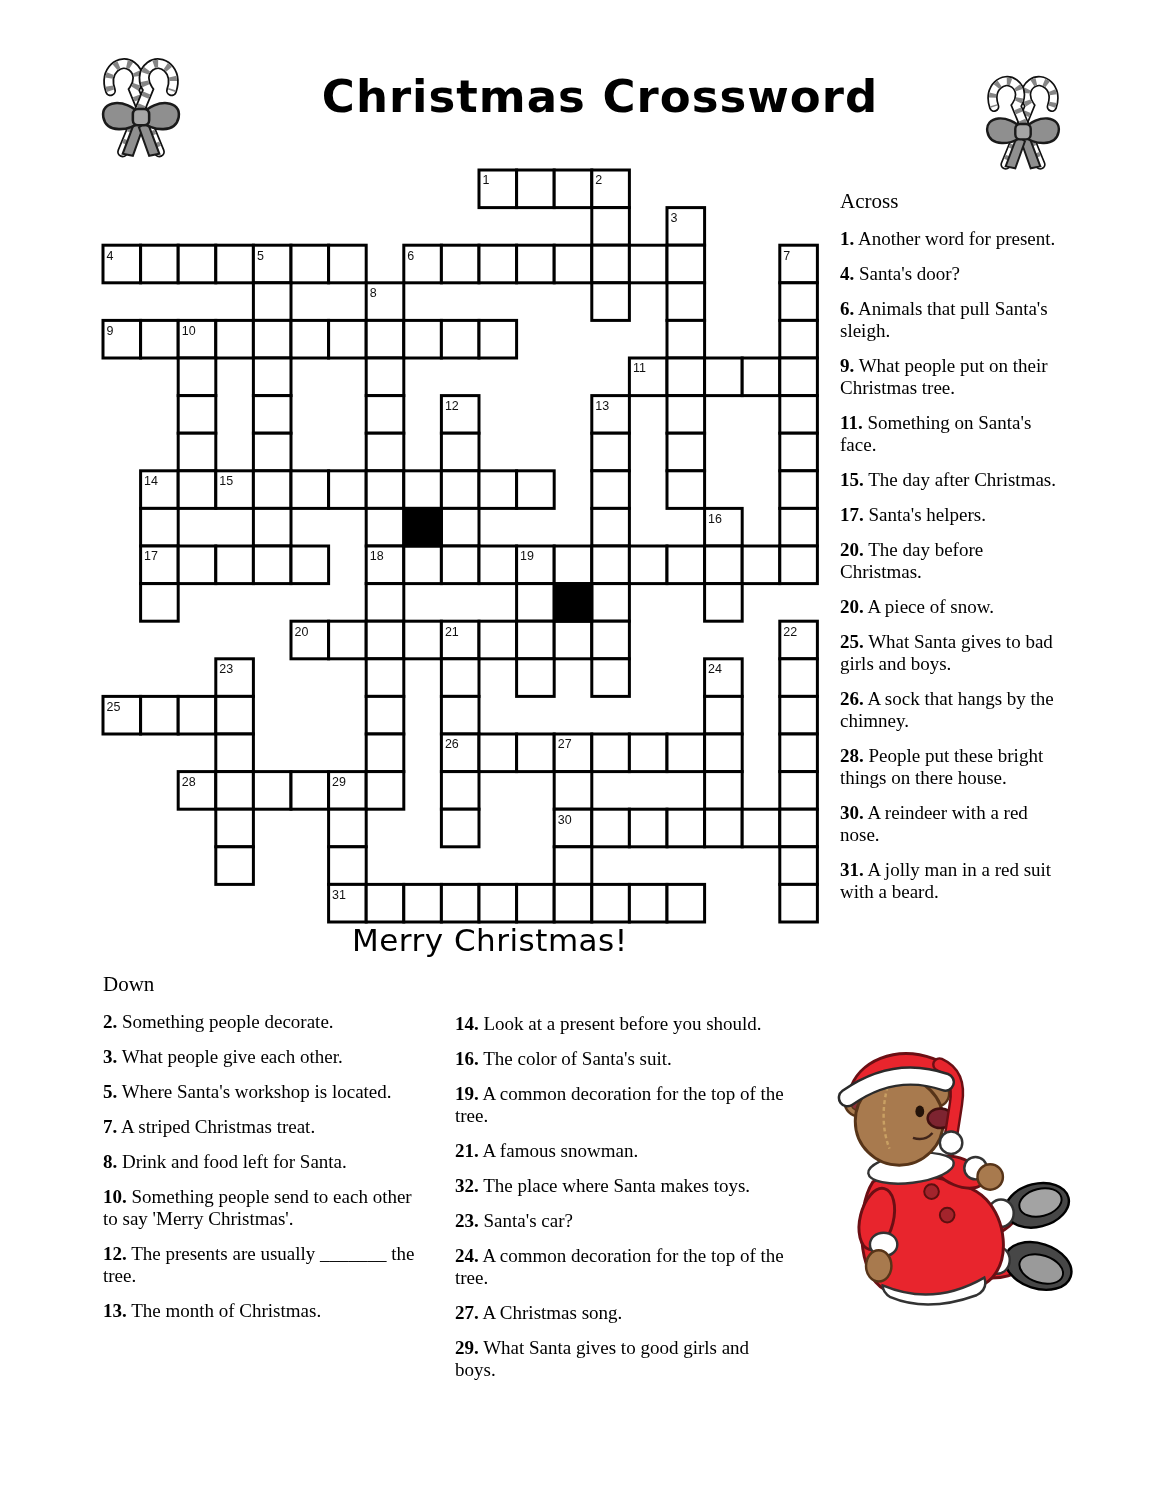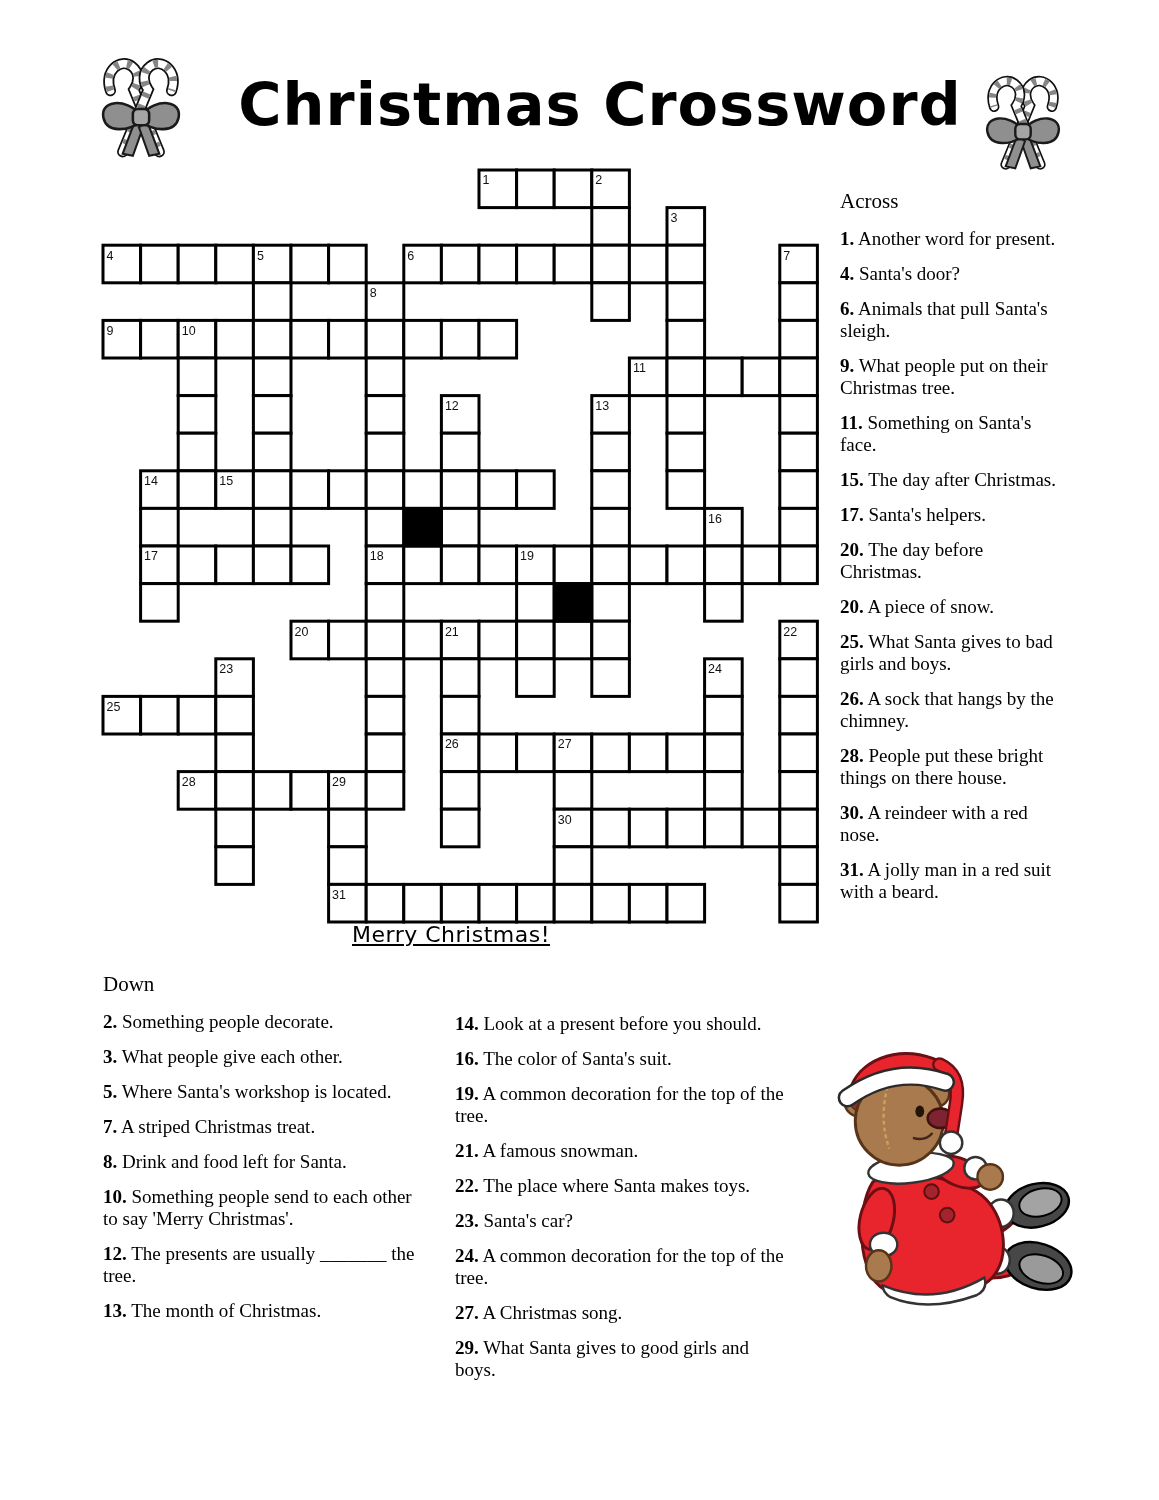--- a/index.html
+++ b/index.html
@@ -5,27 +5,27 @@
   html,body{margin:0;padding:0}
   body{
     width:1159px;height:1500px;position:relative;background:#ffffff;
     font-family:"Liberation Serif",serif;color:#000;overflow:hidden;
   }
   .deco{position:absolute}
   #deco-left{left:90px;top:54px;width:102px;height:110px}
   #deco-right{left:974px;top:72px;width:98px;height:104px;transform:scaleX(-1)}
   .title{
     position:absolute;left:230px;top:70px;width:740px;text-align:center;
-    font-family:"DejaVu Sans",sans-serif;font-weight:800;font-size:59px;
+    font-family:"DejaVu Sans",sans-serif;font-weight:800;font-size:45px;
     letter-spacing:1px;white-space:nowrap;
   }
   #grid{position:absolute;left:100px;top:167px}
   .footer{
     position:absolute;left:352px;top:922px;
-    font-family:"DejaVu Sans",sans-serif;font-size:22px;letter-spacing:.5px;text-decoration:underline;
+    font-family:"DejaVu Sans",sans-serif;font-size:31px;letter-spacing:.5px;
   }
   .clues{position:absolute;font-size:19px;line-height:22px}
   .clues h2{font-size:21px;margin:0 0 16px 0;font-weight:normal;font-family:"Liberation Serif",serif}
   .clue{margin:0 13px 13px 0}
   .clue b{font-weight:bold}
   #across{left:840px;top:190px;width:240px}
   #down1{left:103px;top:973px;width:326px}
   #down2{left:455px;top:1013px;width:352px}
   .bear{position:absolute;left:835px;top:1043px;width:240px;height:264px}
 </style>
@@ -321,21 +321,21 @@
       <p class="clue"><b>13.</b> The month of Christmas.</p>
     </div>
 </section>
 
 <section id="down2" class="clues">
   <div>
       <p class="clue"><b>14.</b> Look at a present before you should.</p>
       <p class="clue"><b>16.</b> The color of Santa's suit.</p>
       <p class="clue"><b>19.</b> A common decoration for the top of the tree.</p>
       <p class="clue"><b>21.</b> A famous snowman.</p>
-      <p class="clue"><b>22.</b> The place where Santa makes toys.</p>
+      <p class="clue"><b>32.</b> The place where Santa makes toys.</p>
       <p class="clue"><b>23.</b> Santa's car?</p>
       <p class="clue"><b>24.</b> A common decoration for the top of the tree.</p>
       <p class="clue"><b>27.</b> A Christmas song.</p>
       <p class="clue"><b>29.</b> What Santa gives to good girls and boys.</p>
     </div>
 </section>
 
 <svg class="bear" viewBox="0 0 240 270">
 
   <ellipse cx="148" cy="185" rx="36" ry="15" fill="#e8252d" stroke="#6b0f14" stroke-width="3" transform="rotate(-18 148 185)"></ellipse>

